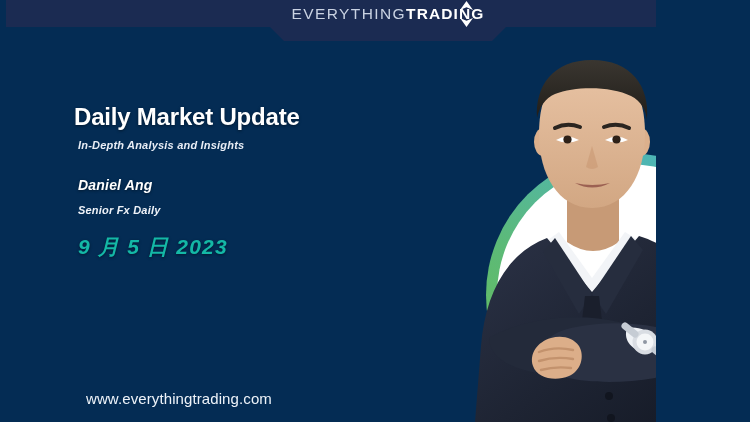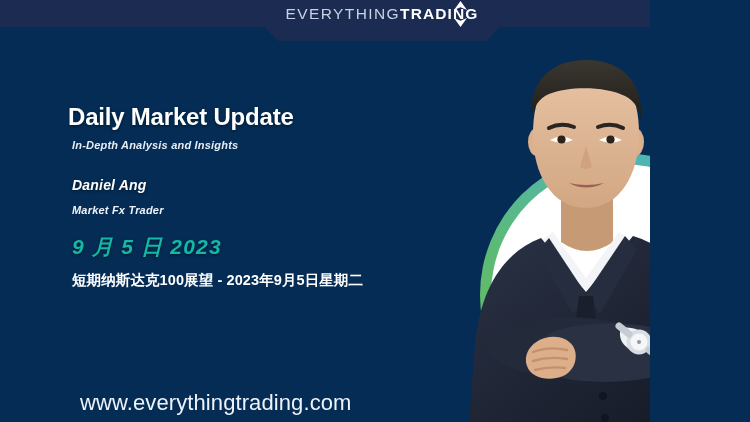--- a/index.html
+++ b/index.html
@@ -2,21 +2,21 @@
 <html><head>
 <meta charset="utf-8">
 <style>
   html,body{margin:0;padding:0;}
   body{
     width:750px;height:422px;overflow:hidden;
     background:#042c54;
     font-family:"Liberation Sans","DejaVu Sans",sans-serif;
     position:relative;
   }
-  #stage{position:absolute;inset:0;width:650px;height:422px;overflow:hidden;background:#042c54;}
+  #stage{position:absolute;inset:0;width:650px;height:422px;overflow:hidden;background:#042c54;margin-left:6px;}
 
   
   .header-bar{
     position:absolute;top:0;left:0;width:750px;height:27px;
     background:#1b2b52;z-index:40;
   }
   .header-notch{
     position:absolute;top:27px;left:264px;width:236px;height:14px;z-index:40;
   }
   .header-notch svg{display:block;}
@@ -64,21 +64,21 @@
     letter-spacing:1.2px;line-height:1.1;
     text-shadow:0 1px 3px rgba(0,0,0,.45);
   }
   .headline{
     margin:14px 0 0 4px;
     font-size:14.5px;font-weight:700;color:#ffffff;letter-spacing:.1px;
     line-height:1.2;
   }
   .site-url{
     position:absolute;left:80px;top:390px;z-index:30;
-    font-size:22px;font-weight:400;color:#eef3f9;letter-spacing:.1px;
+    font-size:15px;font-weight:400;color:#eef3f9;letter-spacing:.1px;
   }
 
   
   .portrait-zone{
     position:absolute;left:425px;top:0;width:325px;height:422px;
     z-index:20;overflow:hidden;
   }
   .ring{
     position:absolute;left:55px;top:153px;width:284px;height:284px;
     border-radius:50%;
@@ -199,20 +199,19 @@
           <path d="M210,200 C236,222 248,262 252,310 L248,310 C242,262 230,226 206,206 Z" fill="#000000" opacity=".18"></path>
         </g>
       </svg>
     </div>
   </div>
 
   <div class="copy">
     <h1 class="title">Daily Market Update</h1>
     <div class="subtitle">In-Depth Analysis and Insights</div>
     <div class="person-name">Daniel Ang</div>
-    <div class="person-role">Market Fx Trader</div>
+    <div class="person-role">Senior Fx Daily</div>
     <div class="date-line">9 月 5 日  2023</div>
-    <div class="headline">短期纳斯达克100展望 - 2023年9月5日星期二</div>
   </div>
 
   <div class="site-url">www.everythingtrading.com</div>
 
 </div>
 
 </body></html>

